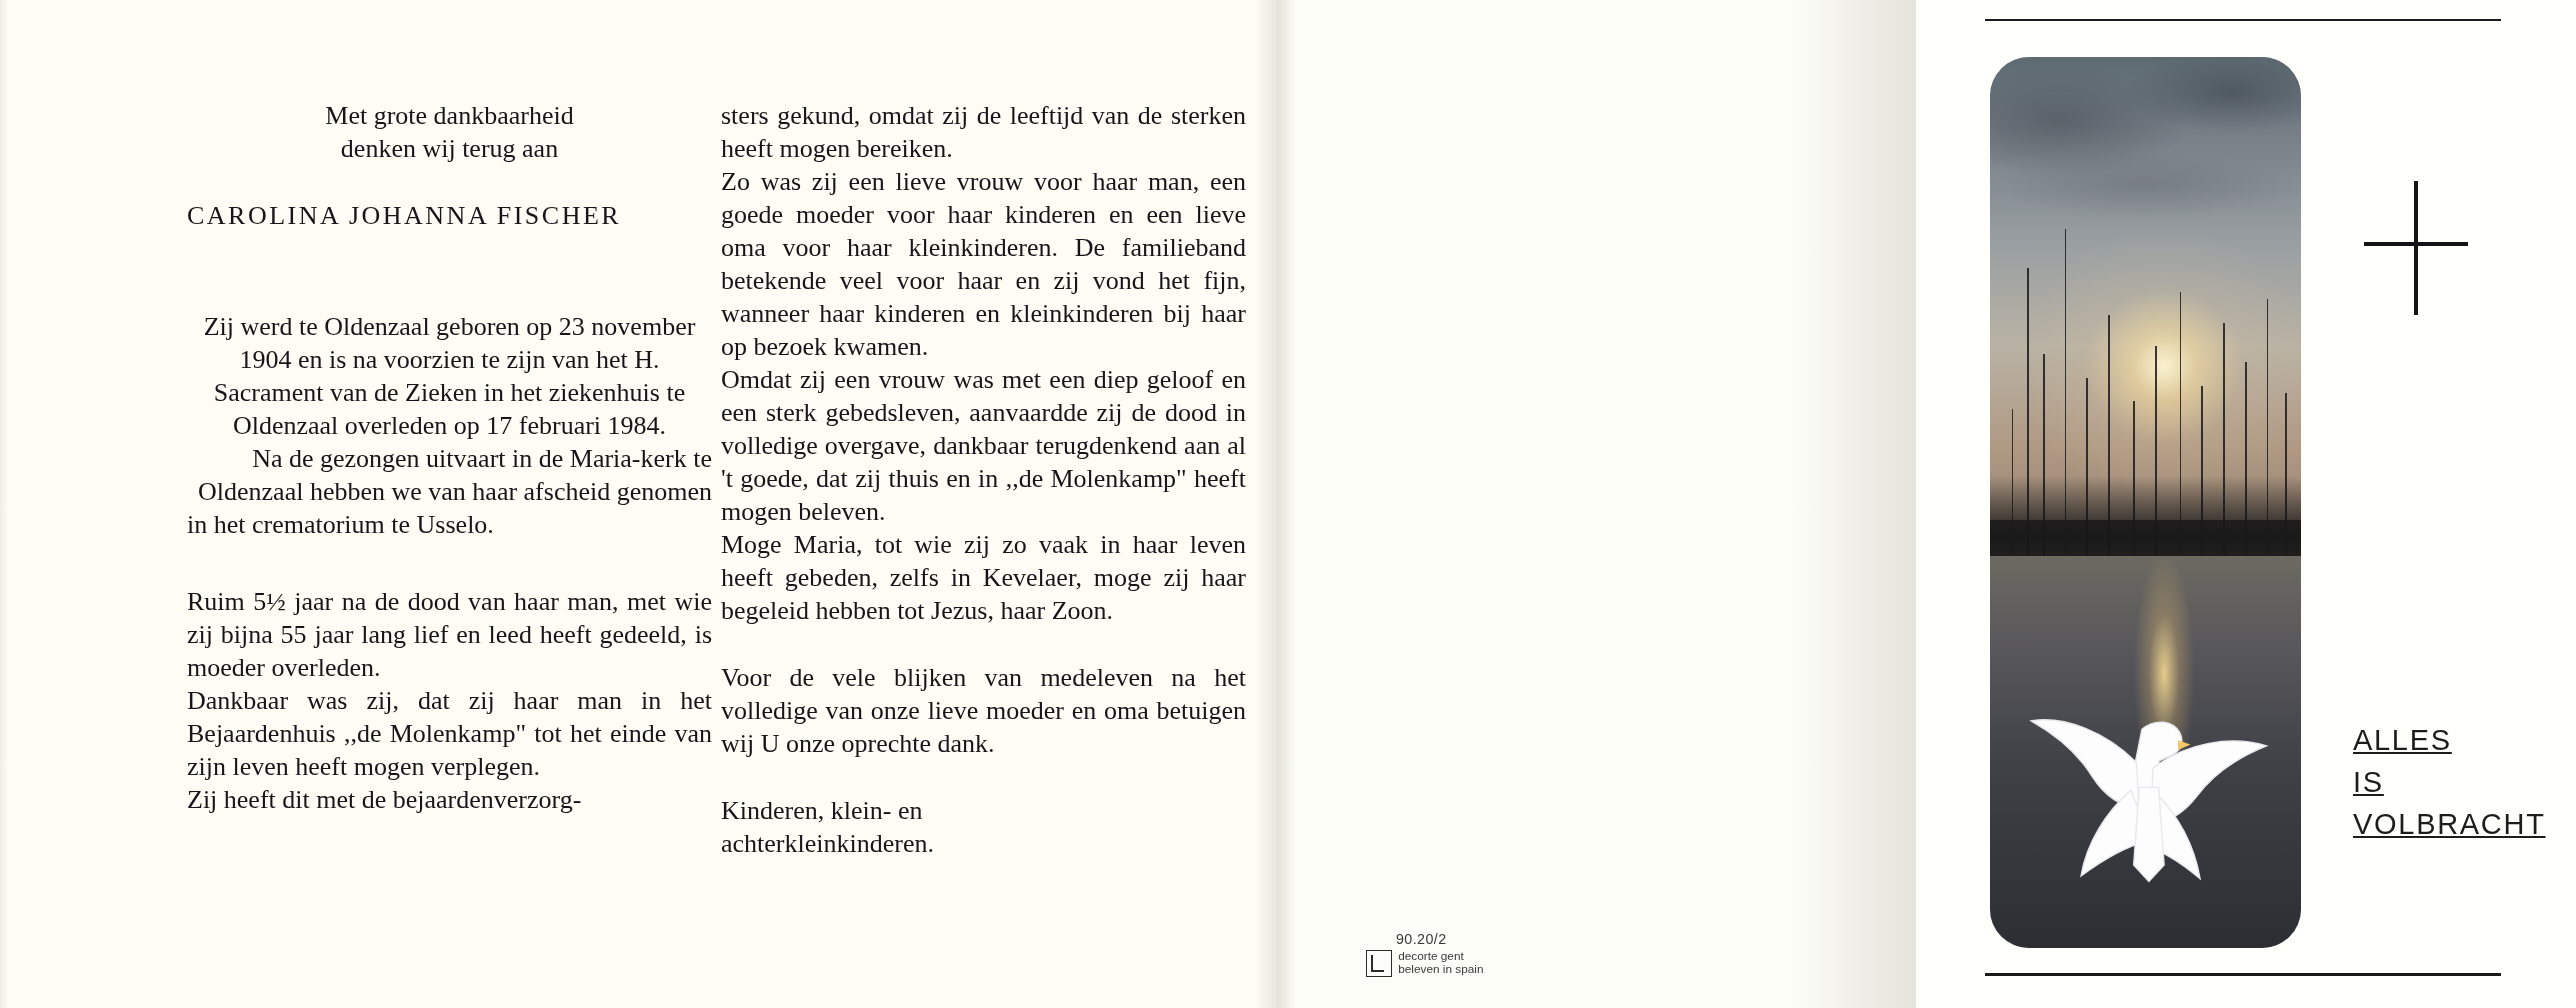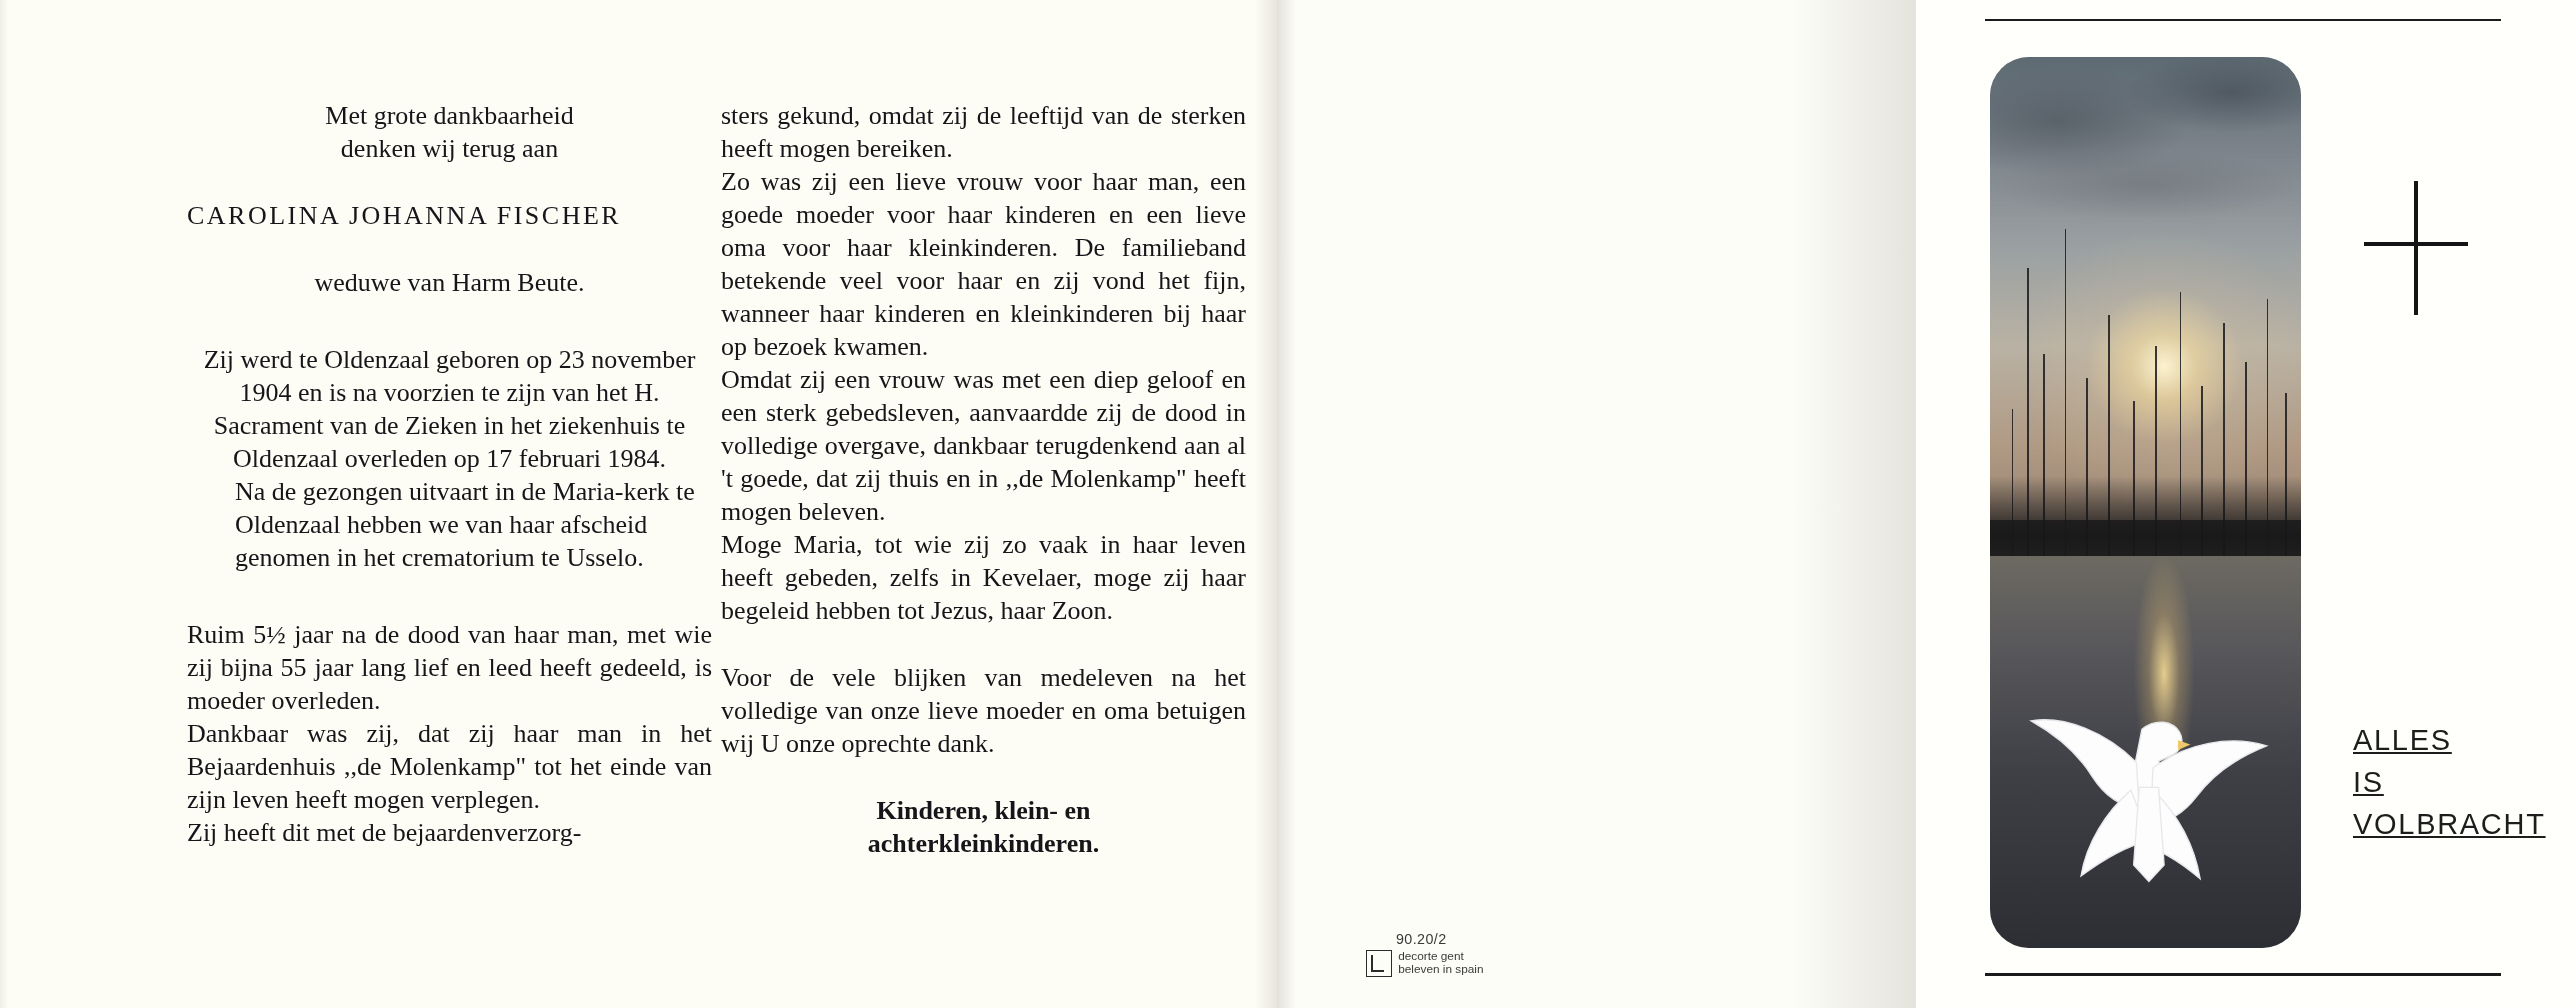--- a/index.html
+++ b/index.html
@@ -61,23 +61,22 @@
   .gap-md { height: 34px; }
   .gap-lg { height: 44px; }
 
   .name {
     text-align: left;
     letter-spacing: 2.5px;
     font-size: 26px;
     white-space: nowrap;
   }
   .closing {
-    text-align: center;
+    text-align: left;
     margin-top: 0;
-    font-weight: bold;
   }
 
   
   .panel-mid {
     position: absolute;
     left: 1277px;
     top: 0;
     width: 639px;
     height: 1009px;
     background: #fdfdf8;
@@ -238,24 +237,23 @@
 <div class="card">
 
   <div class="panel-left">
 
     <div class="col col-1">
       <div class="centered">Met grote dankbaarheid</div>
       <div class="centered">denken wij terug aan</div>
       <div class="gap-md"></div>
       <div class="name">CAROLINA  JOHANNA  FISCHER</div>
       <div class="gap-md"></div>
-      <div class="centered">weduwe van Harm Beute.</div>
       <div class="gap-lg"></div>
       <div class="centered">Zij werd te Oldenzaal geboren op 23 november 1904 en is na voorzien te zijn van het H. Sacrament van de Zieken in het ziekenhuis te Oldenzaal overleden op 17 februari 1984.</div>
-      <div class="justify" style="text-align:left;margin-left:48px;">Na de gezongen uitvaart in de Maria-kerk te Oldenzaal hebben we van haar afscheid genomen in het crematorium te Usselo.</div>
+      <div class="justify" style="text-align:right;">Na de gezongen uitvaart in de Maria-kerk te Oldenzaal hebben we van haar afscheid genomen in het crematorium te Usselo.</div>
       <div class="gap-lg"></div>
       <div class="justify">Ruim 5½ jaar na de dood van haar man, met wie zij bijna 55 jaar lang lief en leed heeft gedeeld, is moeder overleden.</div>
       <div class="justify">Dankbaar was zij, dat zij haar man in het Bejaardenhuis ,,de Molenkamp" tot het einde van zijn leven heeft mogen verplegen.</div>
       <div class="justify">Zij heeft dit met de bejaardenverzorg-</div>
     </div>
 
     <div class="col col-2">
       <div class="justify">sters gekund, omdat zij de leeftijd van de sterken heeft mogen bereiken.</div>
       <div class="justify">Zo was zij een lieve vrouw voor haar man, een goede moeder voor haar kinderen en een lieve oma voor haar kleinkinderen. De familieband betekende veel voor haar en zij vond het fijn, wanneer haar kinderen en kleinkinderen bij haar op bezoek kwamen.</div>
       <div class="justify">Omdat zij een vrouw was met een diep geloof en een sterk gebedsleven, aanvaardde zij de dood in volledige overgave, dankbaar terugdenkend aan al 't goede, dat zij thuis en in ,,de Molenkamp" heeft mogen beleven.</div>

